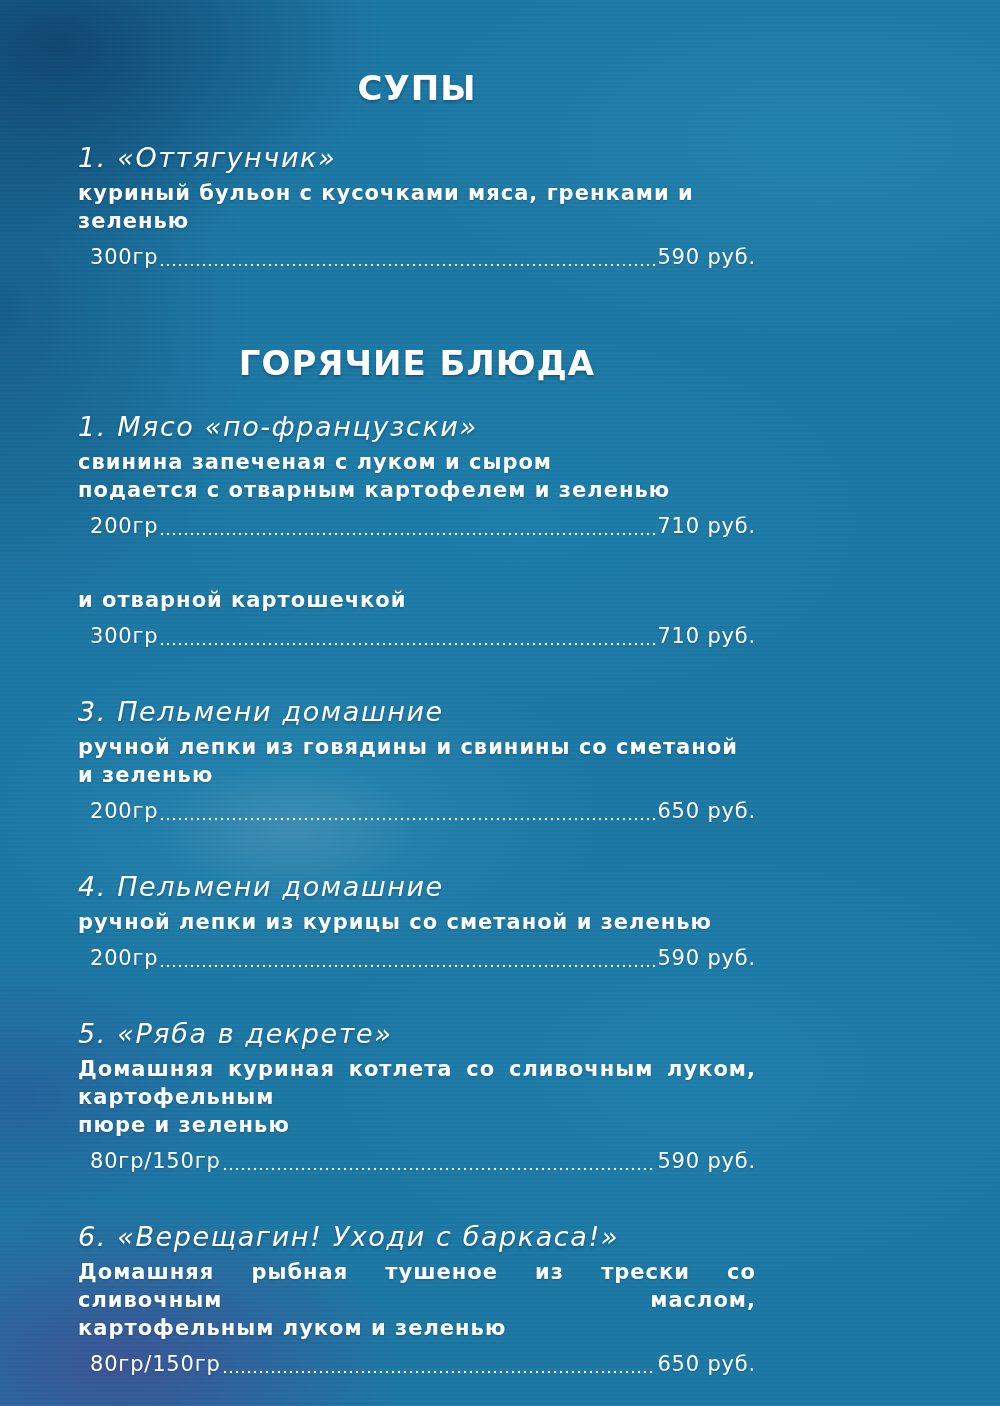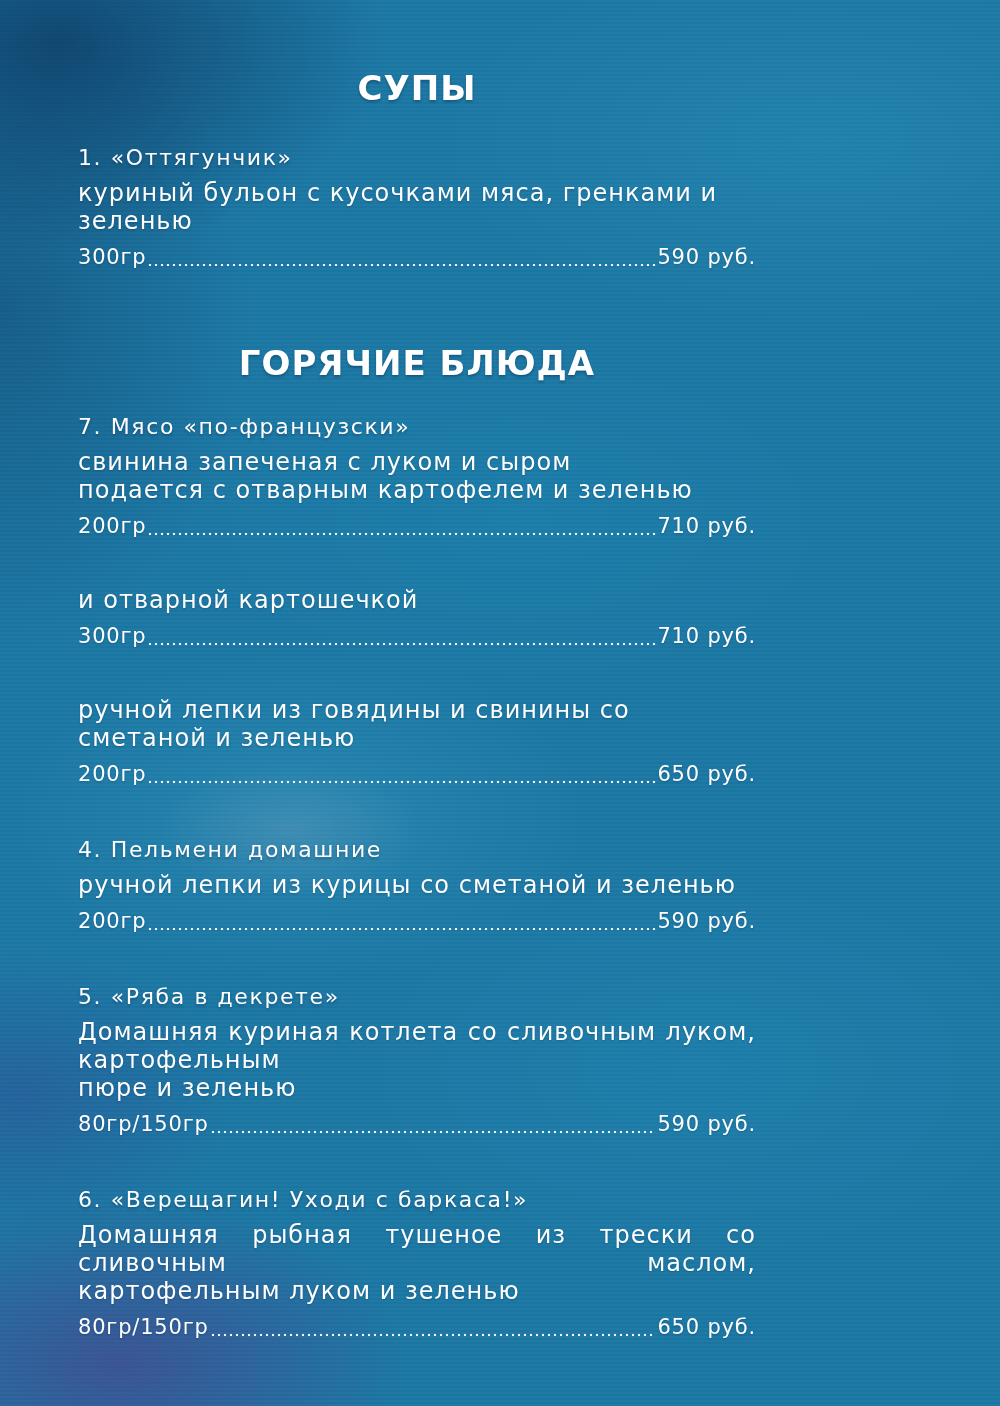--- a/index.html
+++ b/index.html
@@ -48,50 +48,52 @@
   }
 
   .menu-section + .menu-section { margin-top: 72px; }
 
   .menu-section:first-child .items { margin-top: 34px; }
   .menu-section + .menu-section .items { margin-top: 28px; }
 
   .menu-item + .menu-item { margin-top: 46px; }
 
   .item-title {
-    font-size: 22px;
+    font-size: 27px;
     font-weight: 400;
     letter-spacing: 1.6px;
     line-height: 32px;
     text-shadow: 0 2px 3px rgba(0, 30, 60, 0.30);
+    font-style: italic;
   }
 
   .item-desc { margin-top: 5px; }
 
   .desc-line {
-    font-size: 24px;
-    font-weight: 400;
+    font-size: 21px;
+    font-weight: 700;
     letter-spacing: 1px;
     line-height: 28px;
     text-shadow: 0 1px 2px rgba(0, 30, 60, 0.25);
   }
 
   .desc-line.justify {
     text-align: justify;
     text-align-last: justify;
   }
 
   .price-row {
     margin-top: 8px;
     display: flex;
     align-items: flex-start;
     font-size: 21px;
     letter-spacing: 0.8px;
     line-height: 28px;
     text-shadow: 0 1px 2px rgba(0, 30, 60, 0.25);
+    margin-left: 12px;
   }
 
   .dots {
     flex: 1 1 auto;
     align-self: flex-end;
     height: 10px;
     margin: 0 1px;
     background-image: radial-gradient(circle, rgba(255,255,255,0.95) 1.1px, transparent 1.6px);
     background-size: 6px 4px;
     background-repeat: repeat-x;
@@ -118,21 +120,21 @@
       <span class="price">590 руб.</span>
     </div>
   </article>
 </div>
   </section>
 
   <section class="menu-section">
     <h2 class="section-title">ГОРЯЧИЕ БЛЮДА</h2>
     <div class="items">
   <article class="menu-item">
-    <h3 class="item-title">7. Мясо «по-французски»</h3>
+    <h3 class="item-title">1. Мясо «по-французски»</h3>
     <div class="item-desc">
             <div class="desc-line">свинина запеченая с луком и сыром</div>
             <div class="desc-line">подается с отварным картофелем и зеленью</div>
           </div>
     <div class="price-row">
       <span class="weight">200гр</span>
       <span class="dots"></span>
       <span class="price">710 руб.</span>
     </div>
   </article>
@@ -142,20 +144,21 @@
             <div class="desc-line">и отварной картошечкой</div>
           </div>
     <div class="price-row">
       <span class="weight">300гр</span>
       <span class="dots"></span>
       <span class="price">710 руб.</span>
     </div>
   </article>
 
   <article class="menu-item">
+    <h3 class="item-title">3. Пельмени домашние</h3>
     <div class="item-desc">
             <div class="desc-line">ручной лепки из говядины и свинины со сметаной и зеленью</div>
           </div>
     <div class="price-row">
       <span class="weight">200гр</span>
       <span class="dots"></span>
       <span class="price">650 руб.</span>
     </div>
   </article>
 

